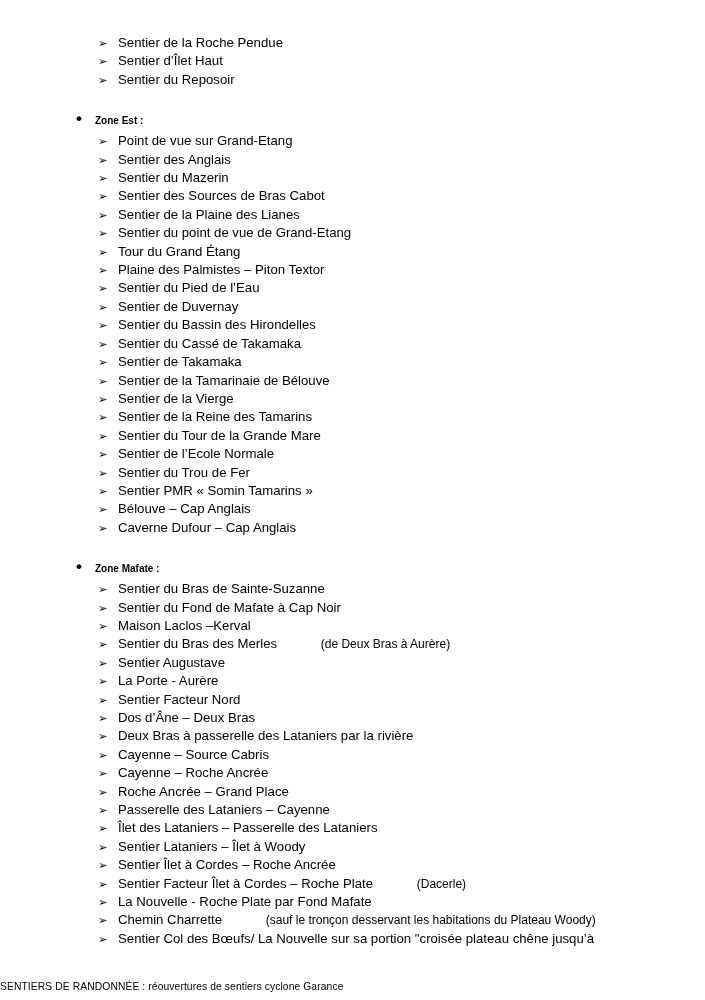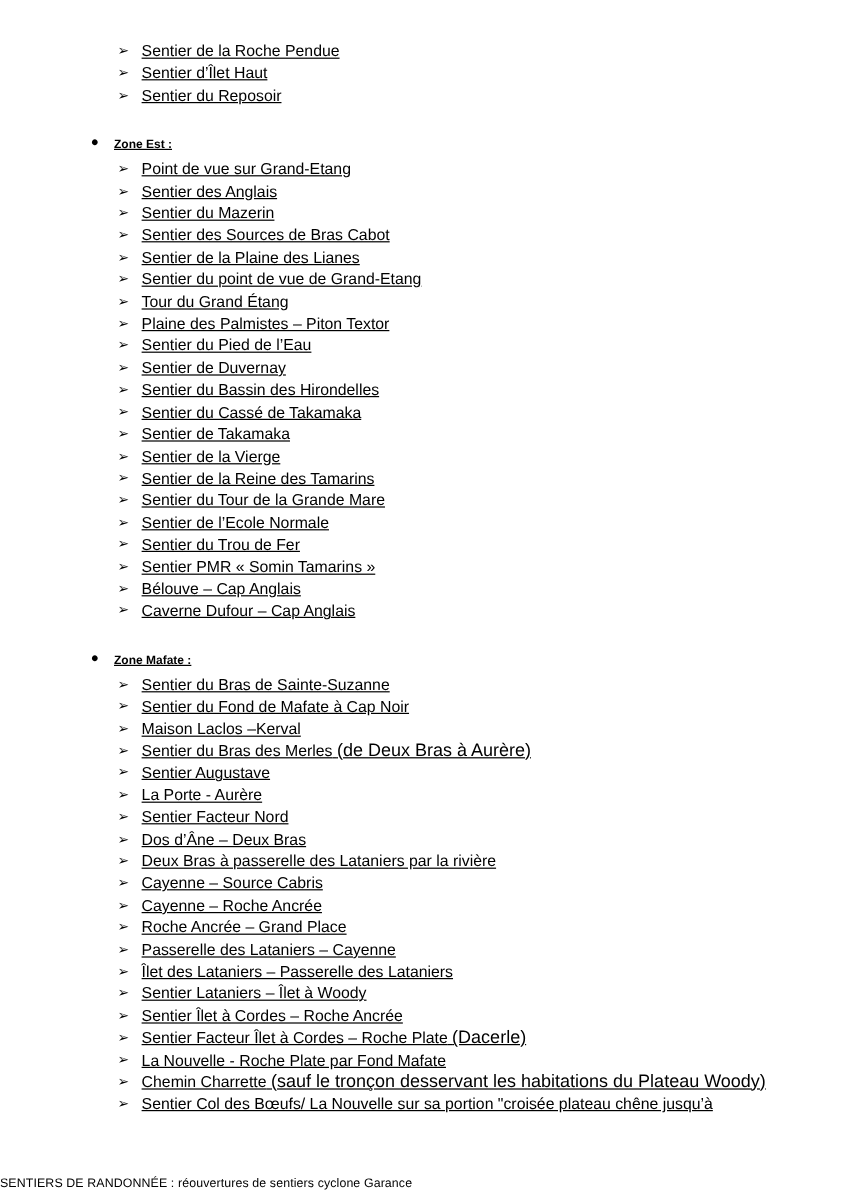--- a/index.html
+++ b/index.html
@@ -14,21 +14,20 @@
     color: #000000;
     position: relative;
     overflow: hidden;
   }
   .page {
     position: relative;
     width: 611px;
     height: 1000px;
     box-sizing: border-box;
     padding: 30px 40px 0 40px;
-    text-decoration: underline;
   }
   .doc-body {
     padding-top: 4px;
   }
   
   ul.lvl2 {
     list-style: none;
     margin: 0;
     padding: 0;
   }
@@ -64,21 +63,22 @@
   }
   .lvl1::before {
     content: "\2022";
     position: absolute;
     left: 36px;
     top: -2px;
     font-size: 17px;
     font-weight: bold;
   }
   .small {
-    font-size: 15px;
+    font-size: 12px;
+    margin-left: 40px;
   }
   .footer {
     position: absolute;
     left: 0;
     right: 0;
     bottom: 8px;
     text-align: left;
     font-size: 10.3px;
     color: #000;
     letter-spacing: 0.1px;
@@ -105,20 +105,21 @@
         <li><span>Sentier des Sources de Bras Cabot</span></li>
         <li><span>Sentier de la Plaine des Lianes</span></li>
         <li><span>Sentier du point de vue de Grand-Etang</span></li>
         <li><span>Tour du Grand Étang</span></li>
         <li><span>Plaine des Palmistes – Piton Textor</span></li>
         <li><span>Sentier du Pied de l’Eau</span></li>
         <li><span>Sentier de Duvernay</span></li>
         <li><span>Sentier du Bassin des Hirondelles</span></li>
         <li><span>Sentier du Cassé de Takamaka</span></li>
         <li><span>Sentier de Takamaka</span></li>
+        <li><span>Sentier de la Tamarinaie de Bélouve</span></li>
         <li><span>Sentier de la Vierge</span></li>
         <li><span>Sentier de la Reine des Tamarins</span></li>
         <li><span>Sentier du Tour de la Grande Mare</span></li>
         <li><span>Sentier de l’Ecole Normale</span></li>
         <li><span>Sentier du Trou de Fer</span></li>
         <li><span>Sentier PMR « Somin Tamarins »</span></li>
         <li><span>Bélouve – Cap Anglais</span></li>
         <li><span>Caverne Dufour – Cap Anglais</span></li>
       </ul>
     </div>

